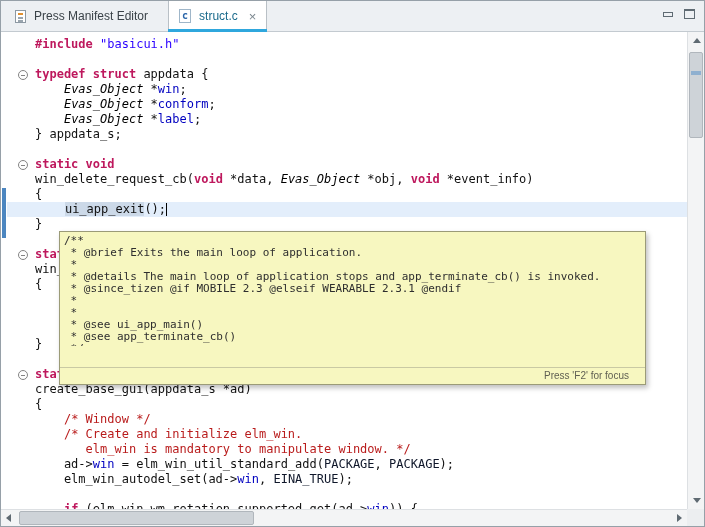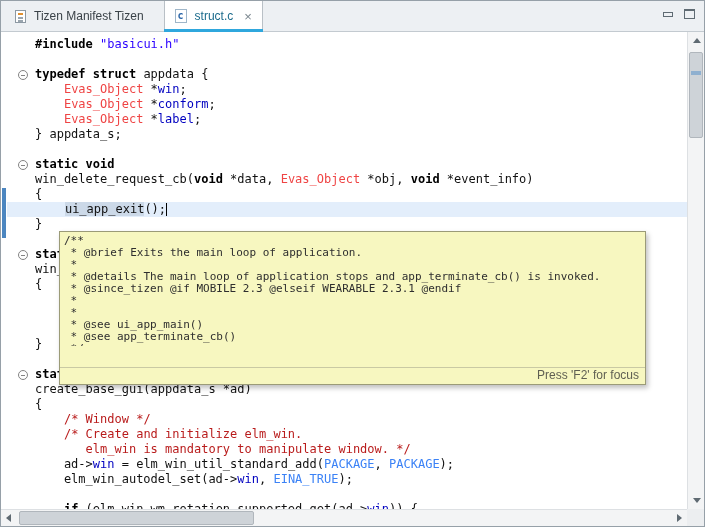--- a/index.html
+++ b/index.html
@@ -63,45 +63,45 @@
   }
   .line{position:relative;height:15px;}
   .line.current{background:#e3eefb;margin-left:-28px;padding-left:29px;}
   .fold{
     position:absolute;left:-17px;top:3px;width:8px;height:8px;box-sizing:content-box;
     border:1px solid #848484;border-radius:50%;background:#fff;
   }
   .fold::after{content:'';position:absolute;left:2px;right:2px;top:4px;height:1px;background:#848484;}
   .caret{display:inline-block;width:1px;height:13px;background:#000;vertical-align:text-bottom;}
   
-  .sg-k{color:#000000;font-weight:bold;}
+  .sg-k{color:#be185d;font-weight:bold;}
   .sg-s{color:#2a00ff;}
   .sg-c{color:#b91c1c;}
   .sg-f{color:#0000c0;}
-  .sg-t{color:#ef4444;}
-  .sg-m{color:#3b82f6;}
+  .sg-t{color:#000000;font-style:italic;}
+  .sg-m{color:#0f172a;}
   .sg-p{color:#111;margin-top:40px;}
   .sg-occ{background:#ccd9e8;color:#111;}
   .sg-tc{color:#2e2e2e;}
   
   .tooltip{
     position:absolute;left:58px;top:199px;width:587px;height:154px;box-sizing:border-box;
     background:#f7f7c0;border:1px solid #9b9b78;z-index:10;
     box-shadow:2px 3px 5px rgba(0,0,0,0.25);
     display:flex;flex-direction:column;
   }
   .tooltip-body{
     flex:1;padding:3px 4px 0 4px;overflow:hidden;
     font-family:"DejaVu Sans Mono",monospace;font-size:11px;line-height:12px;white-space:pre;
   }
   .tline{height:12px;}
   .tooltip-footer{
     height:16px;border-top:1px solid #c9c9a3;
-    font-family:"Liberation Sans",sans-serif;font-size:12px;color:#5f5f52;
-    text-align:right;line-height:15px;padding-right:6px;margin-top:21px;
+    font-family:"Liberation Sans",sans-serif;font-size:10px;color:#5f5f52;
+    text-align:right;line-height:15px;padding-right:16px;margin-top:21px;
   }
   
   .vscroll{
     position:absolute;top:0;right:0;bottom:17px;width:17px;
     background:#f3f4f5;border-left:1px solid #dde0e3;box-sizing:border-box;z-index:5;
   }
   .hscroll{
     position:absolute;left:0;right:17px;bottom:0;height:17px;
     background:#f3f4f5;border-top:1px solid #dde0e3;box-sizing:border-box;z-index:5;
   }
@@ -126,21 +126,21 @@
   }
 </style>
 </head>
 <body>
 
 <div class="window">
 
   <div class="tabbar">
     <div class="tab inactive">
       <span class="icon-doc"></span>
-      <span class="tab-label">Tizen Manifest Tizen</span>
+      <span class="tab-label">Press Manifest Editor</span>
     </div>
     <div class="tab active">
       <span class="icon-c">c</span>
       <span class="tab-label">struct.c</span>
       <span class="tab-close">×</span>
     </div>
     <div class="wincontrols">
       <span class="btn-min"></span>
       <span class="btn-max"></span>
     </div>

